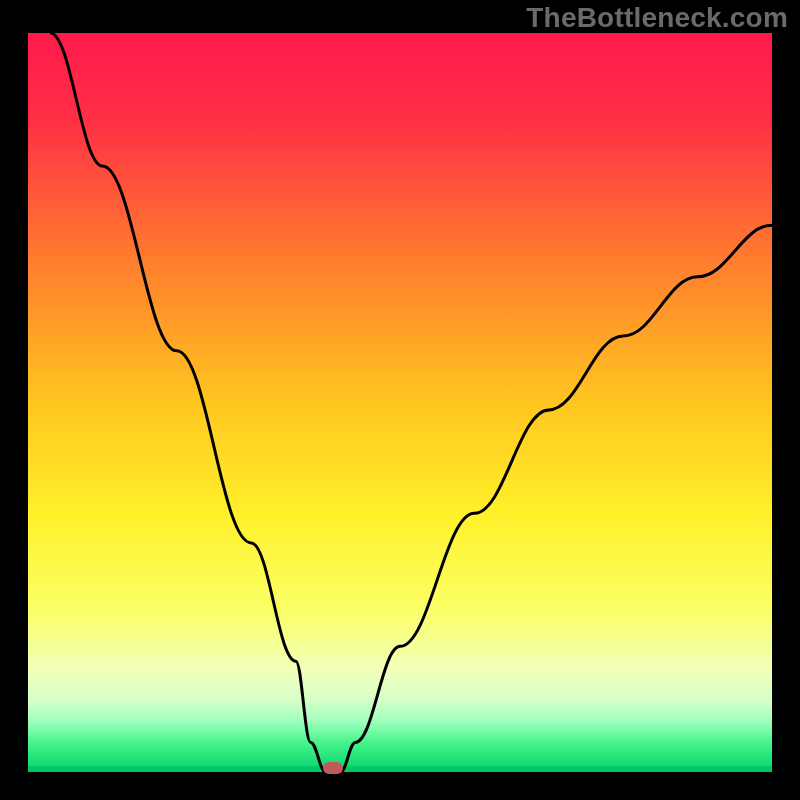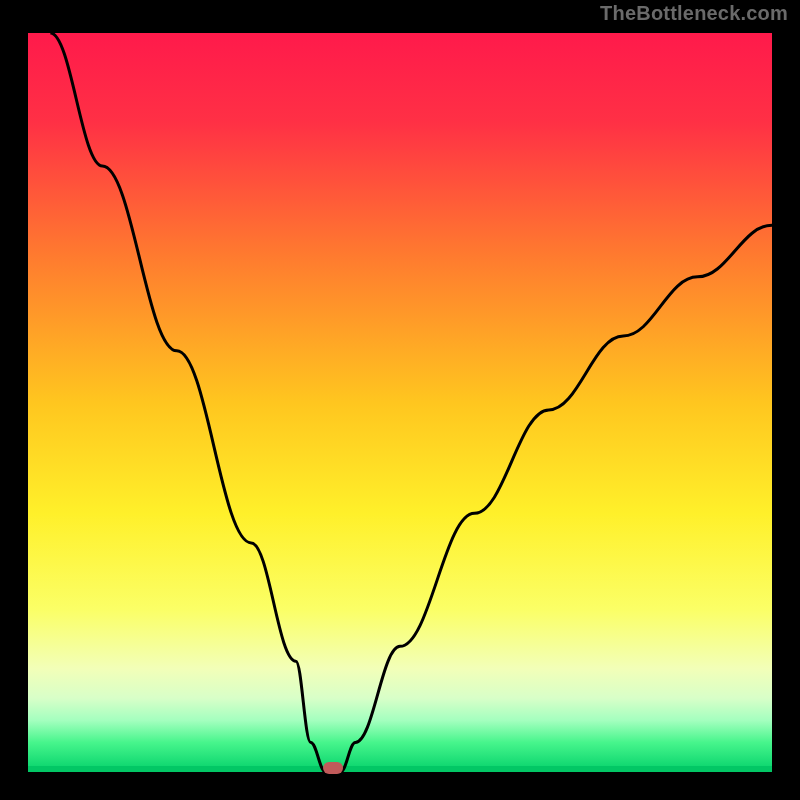--- a/index.html
+++ b/index.html
@@ -13,21 +13,21 @@
   }
   .stage {
     position: relative;
     width: 800px;
     height: 800px;
   }
   .watermark {
     position: absolute;
     top: 2px;
     right: 12px;
-    font-size: 20px;
+    font-size: 28px;
     font-weight: 600;
     color: #6a6a6a;
     letter-spacing: 0.2px;
     z-index: 50;
     user-select: none;
   }
   svg.chart {
     position: absolute;
     left: 0;
     top: 0;

